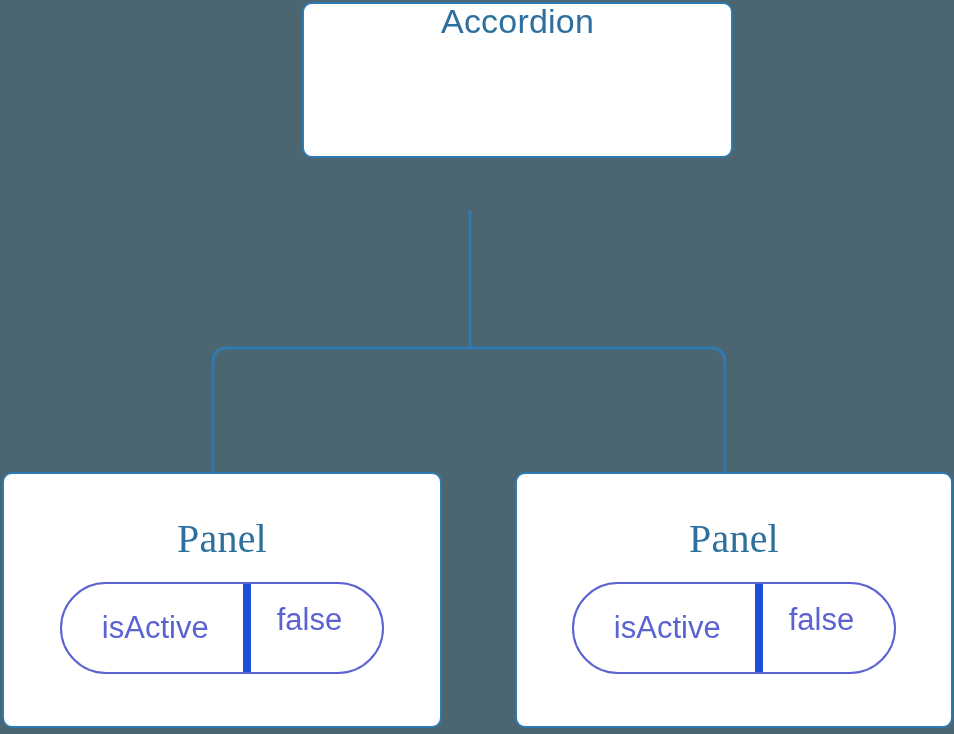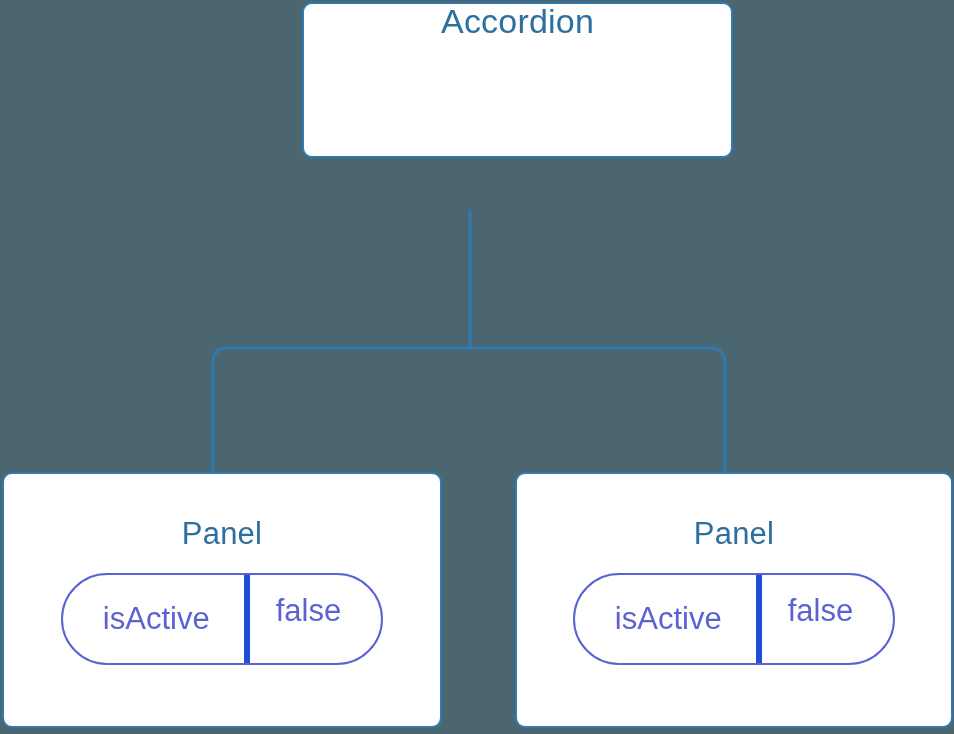--- a/index.html
+++ b/index.html
@@ -74,21 +74,22 @@
     color: #2d6f9e;
     font-size: 34px;
     line-height: 1.05;
     font-weight: 400;
     letter-spacing: 0.2px;
     white-space: nowrap;
   }
 
   .node-child-left .node-title,
   .node-child-right .node-title {
-    font-size: 31px;
+    font-size: 40px;
+    font-family: Liberation Serif, serif;
   }
 
   
   .pill {
     margin-top: 22px;
     display: flex;
     align-items: stretch;
     border: 2px solid #5b63d3;
     border-radius: 999px;
     height: 92px;
@@ -105,21 +106,21 @@
     color: #5b63d3;
     font-size: 31px;
     white-space: nowrap;
     box-sizing: border-box;
   }
   .pill-key {
     padding: 0 26px 0 40px;
   }
   .pill-val {
     padding: 0 40px 16px 26px;
-    border-left: 6px solid #1d4ed8;
+    border-left: 8px solid #1d4ed8;
   }
 </style>
 </head>
 <body>
 
 <div id="stage">
 
   <svg id="connectors" viewBox="0 0 954 734" width="954" height="734" xmlns="http://www.w3.org/2000/svg">
 
     <path d="M 470 210 L 470 348" fill="none" stroke="#2f7ab0" stroke-width="3" stroke-linecap="butt"></path>

